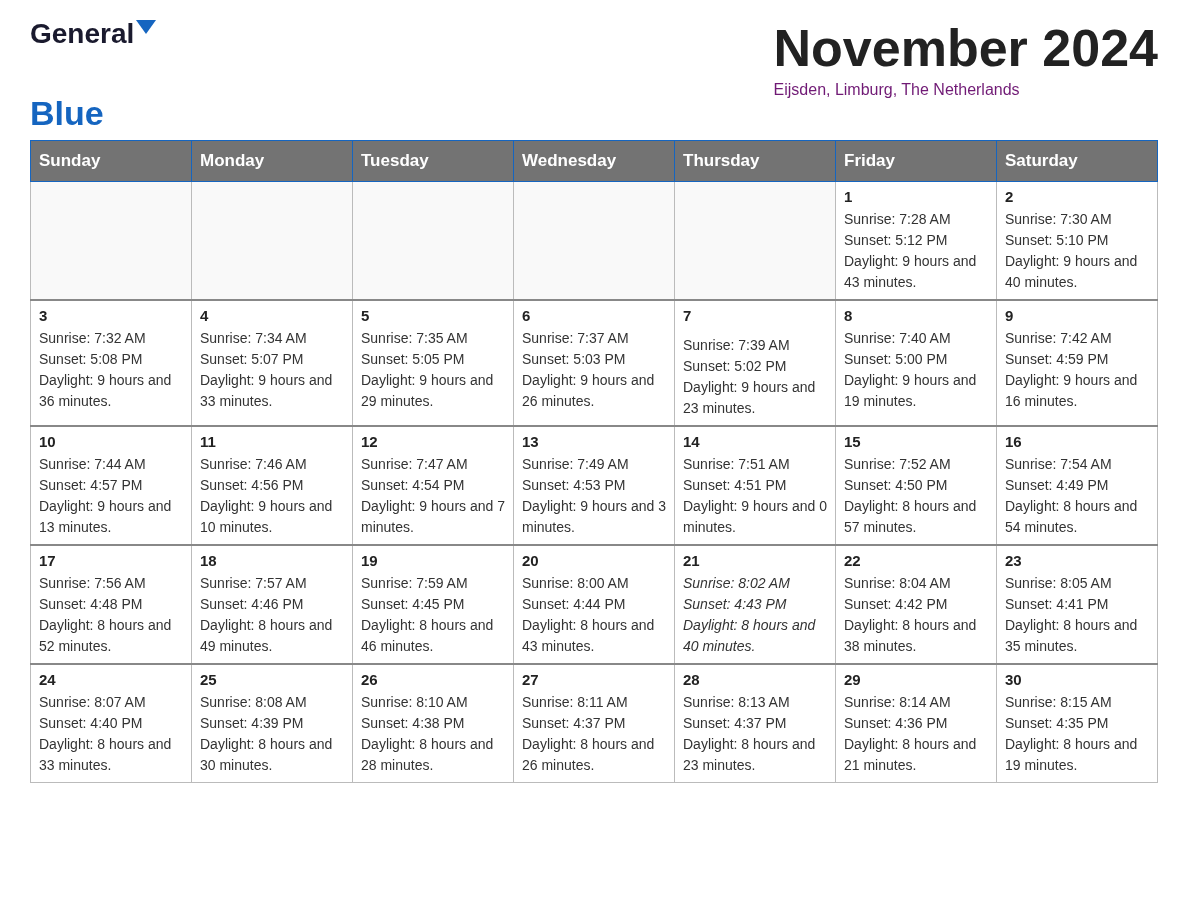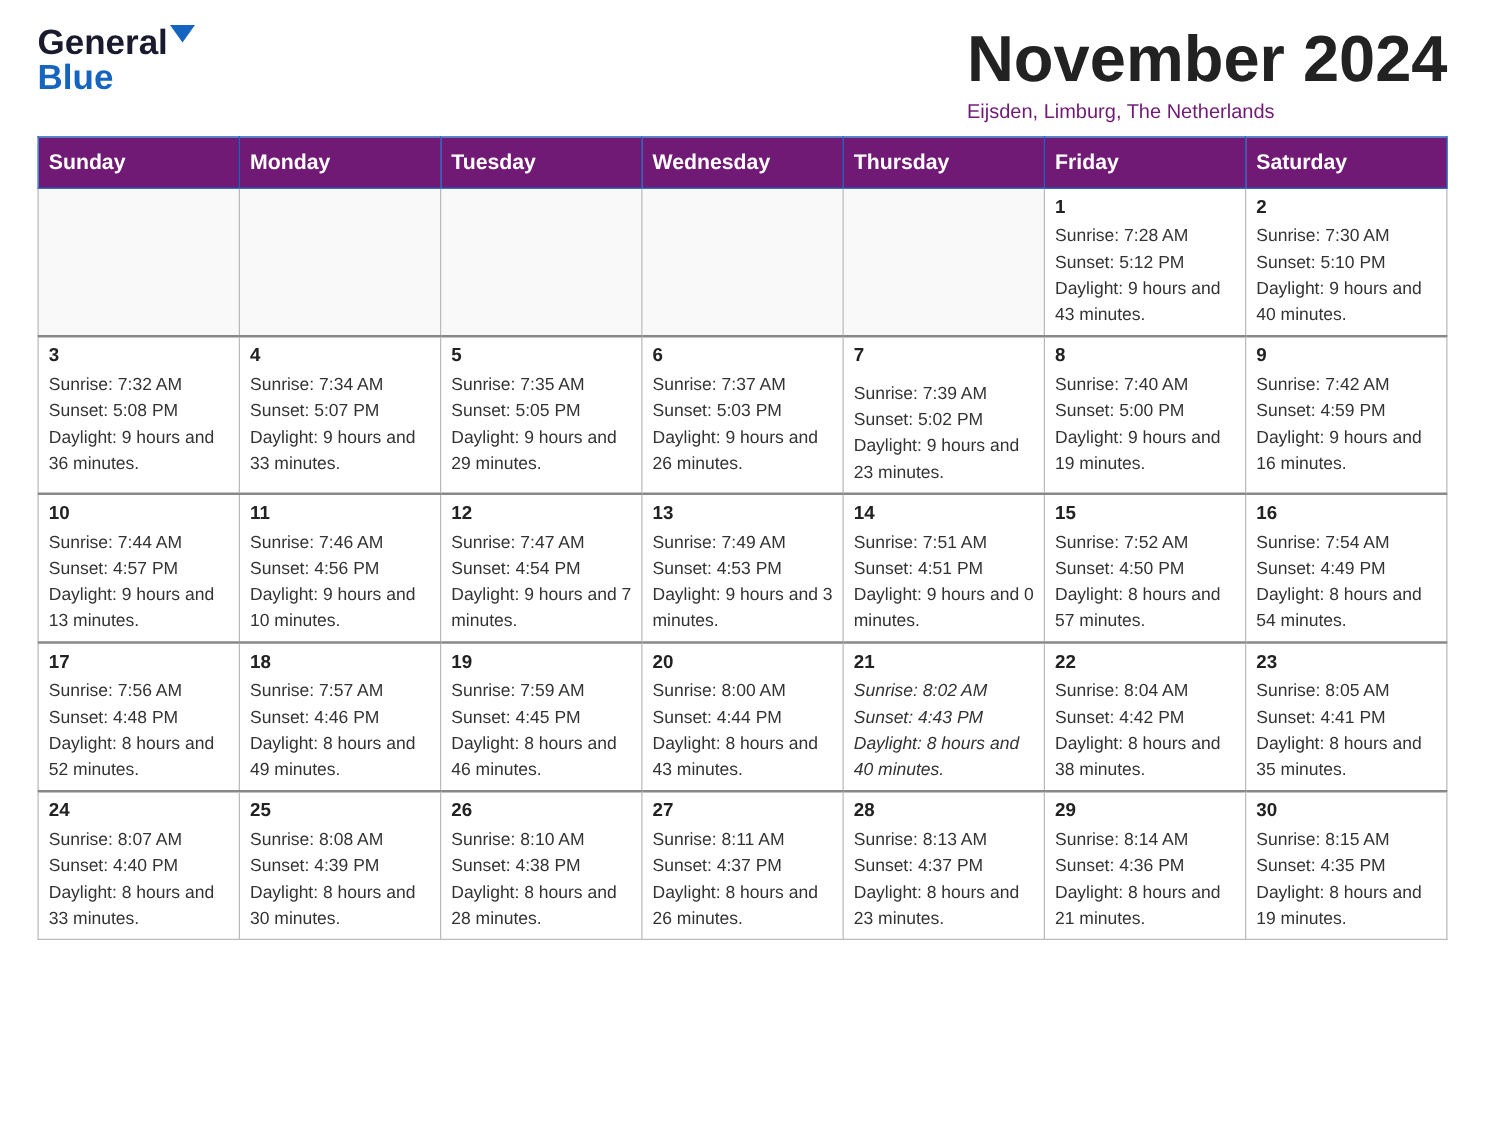--- a/index.html
+++ b/index.html
@@ -21,24 +21,25 @@
       flex-direction: column;
       align-items: flex-start;
     }
     .logo-general {
       font-size: 28px;
       font-weight: bold;
       color: #1a1a2e;
       line-height: 1;
     }
     .logo-blue {
-      font-size: 28px;
+      font-size: 34px;
       font-weight: bold;
       color: #1565c0;
       line-height: 1;
+      margin-top: 48px;
     }
     .logo-triangle {
       display: inline-block;
       width: 0;
       height: 0;
       border-left: 10px solid transparent;
       border-right: 10px solid transparent;
       border-top: 14px solid #1565c0;
       margin-left: 2px;
       vertical-align: middle;
@@ -60,21 +61,21 @@
       color: #701a75;
       margin-top: 4px;
     }
     .calendar {
       width: 100%;
       border-collapse: collapse;
       border: 1px solid #999;
       margin-top: 10px;
     }
     .calendar th {
-      background-color: #701a75;
+      background-color: #737373;
       color: #fff;
       font-size: 17px;
       font-weight: bold;
       padding: 10px 8px;
       text-align: left;
       border: 1px solid #1565c0;
     }
     .calendar td {
       vertical-align: top;
       padding: 6px 8px;

